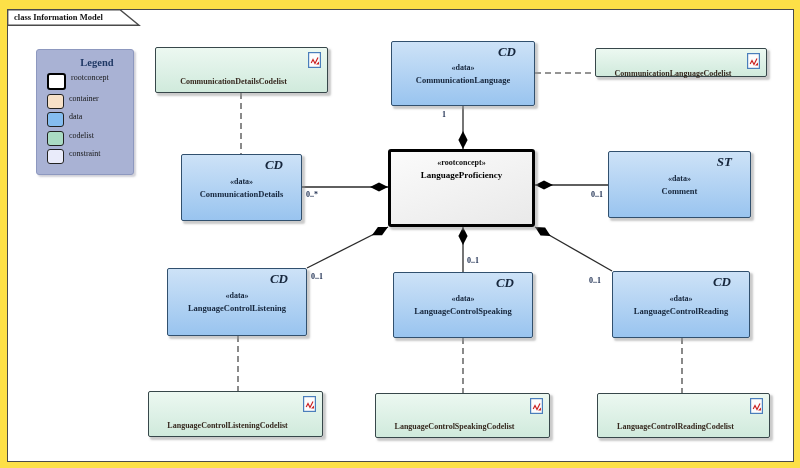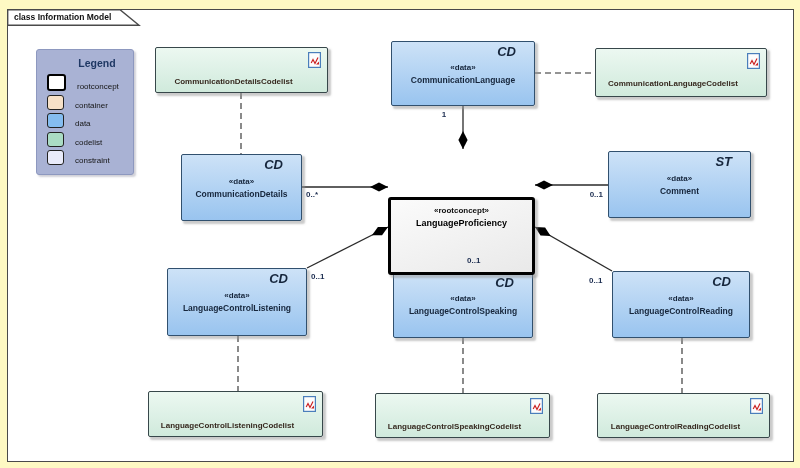--- a/index.html
+++ b/index.html
@@ -1,54 +1,54 @@
 <!DOCTYPE html>
 <html><head>
 <meta charset="utf-8">
 <style>
   html,body{margin:0;padding:0;background:#fff;}
   #canvas{
-    position:relative;width:800px;height:468px;background:#fef9c3;overflow:hidden;
-    font-family:Liberation Sans, sans-serif;color:#111;
+    position:relative;width:800px;height:468px;background:#fde047;overflow:hidden;
+    font-family:Liberation Serif, serif;color:#111;
   }
   
   #frame{position:absolute;left:7px;top:9px;width:785px;height:451px;border:1.4px solid #4a4a4a;background:#fff;}
   #frame-tab{position:absolute;left:7px;top:9px;width:136px;height:18px;}
   #frame-tab-text{position:absolute;left:14px;top:12px;font-size:8.5px;font-weight:bold;color:#111;white-space:nowrap;}
   
   #wires{position:absolute;left:0;top:0;width:800px;height:468px;pointer-events:none;}
   
   #legend{position:absolute;left:36px;top:49px;width:96px;height:124px;background:#a9b2d4;
     border:1px solid #8d98bf;border-radius:3px;box-shadow:2px 2px 2px rgba(120,120,140,.35);}
   #legend .ltitle{text-align:center;font-size:10.5px;font-weight:bold;color:#1f3864;margin:7px 0 5px 0;padding-left:24px;}
-  .lrow{display:flex;align-items:flex-end;gap:11px;margin:3.5px 0 3.5px 10px;}
+  .lrow{display:flex;align-items:flex-start;gap:5px;margin:3.5px 0 3.5px 10px;}
   .swatch{width:15px;height:13px;border:1.2px solid #222;border-radius:3px;background:#fff;flex:0 0 auto;}
   .swatch.thick{border:2.3px solid #000;}
   .lrow .llabel{font-size:8px;color:#151515;}
   
   .node{position:absolute;box-sizing:border-box;border-radius:2px;
     display:flex;align-items:center;justify-content:center;text-align:center;
     box-shadow:2.5px 2.5px 2px rgba(150,150,150,.5);}
   .node.data{background:linear-gradient(180deg,#cde2f7 0%,#99c4ef 100%);border:1.4px solid #31506e;}
   .node.codelist{background:linear-gradient(180deg,#ecf8f1 0%,#d0eadc 100%);border:1.4px solid #37474a;}
-  .node.root{background:linear-gradient(160deg,#fbfbfb 0%,#e9e9e9 100%);border:3px solid #000;border-radius:3px;margin-top:48px;}
+  .node.root{background:linear-gradient(160deg,#fbfbfb 0%,#e9e9e9 100%);border:3px solid #000;border-radius:3px;}
   .nbody{line-height:13px;}
   .stereo{font-size:8px;font-weight:bold;color:#16263c;}
   .cname{font-size:8.5px;font-weight:bold;color:#16263c;}
   .node.root .stereo{color:#111;font-size:8px;}
   .node.root .cname{color:#000;font-size:9px;}
   .node.root .nbody{transform:translateY(-19px);}
   .node.codelist .cname{font-size:8px;color:#36291f;padding:0 24px 0 8px;}
   .node.codelist .nbody{transform:translateY(-3px);margin-top:28px;}
   .tag{position:absolute;top:2px;right:18px;font-size:13px;font-style:italic;font-weight:bold;color:#16263c;}
   .doc-icon{position:absolute;top:4px;right:6px;width:13px;height:16px;}
   
   #n-cdl-details{left:155px;top:47px;width:173px;height:46px;}
   #n-comm-lang{left:391px;top:41px;width:144px;height:65px;}
-  #n-cdl-lang{left:595px;top:48px;width:172px;height:49px;}
+  #n-cdl-lang{left:595px;top:48px;width:172px;height:29px;}
   #n-comm-details{left:181px;top:154px;width:121px;height:67px;}
   #n-lang-prof{left:388px;top:149px;width:147px;height:78px;}
   #n-comment{left:608px;top:151px;width:143px;height:67px;}
   #n-lc-listening{left:167px;top:268px;width:140px;height:68px;}
   #n-lc-speaking{left:393px;top:272px;width:140px;height:66px;}
   #n-lc-reading{left:612px;top:271px;width:138px;height:67px;}
   #n-cdl-listening{left:148px;top:391px;width:175px;height:46px;}
   #n-cdl-speaking{left:375px;top:393px;width:175px;height:45px;}
   #n-cdl-reading{left:597px;top:393px;width:173px;height:45px;}
   

